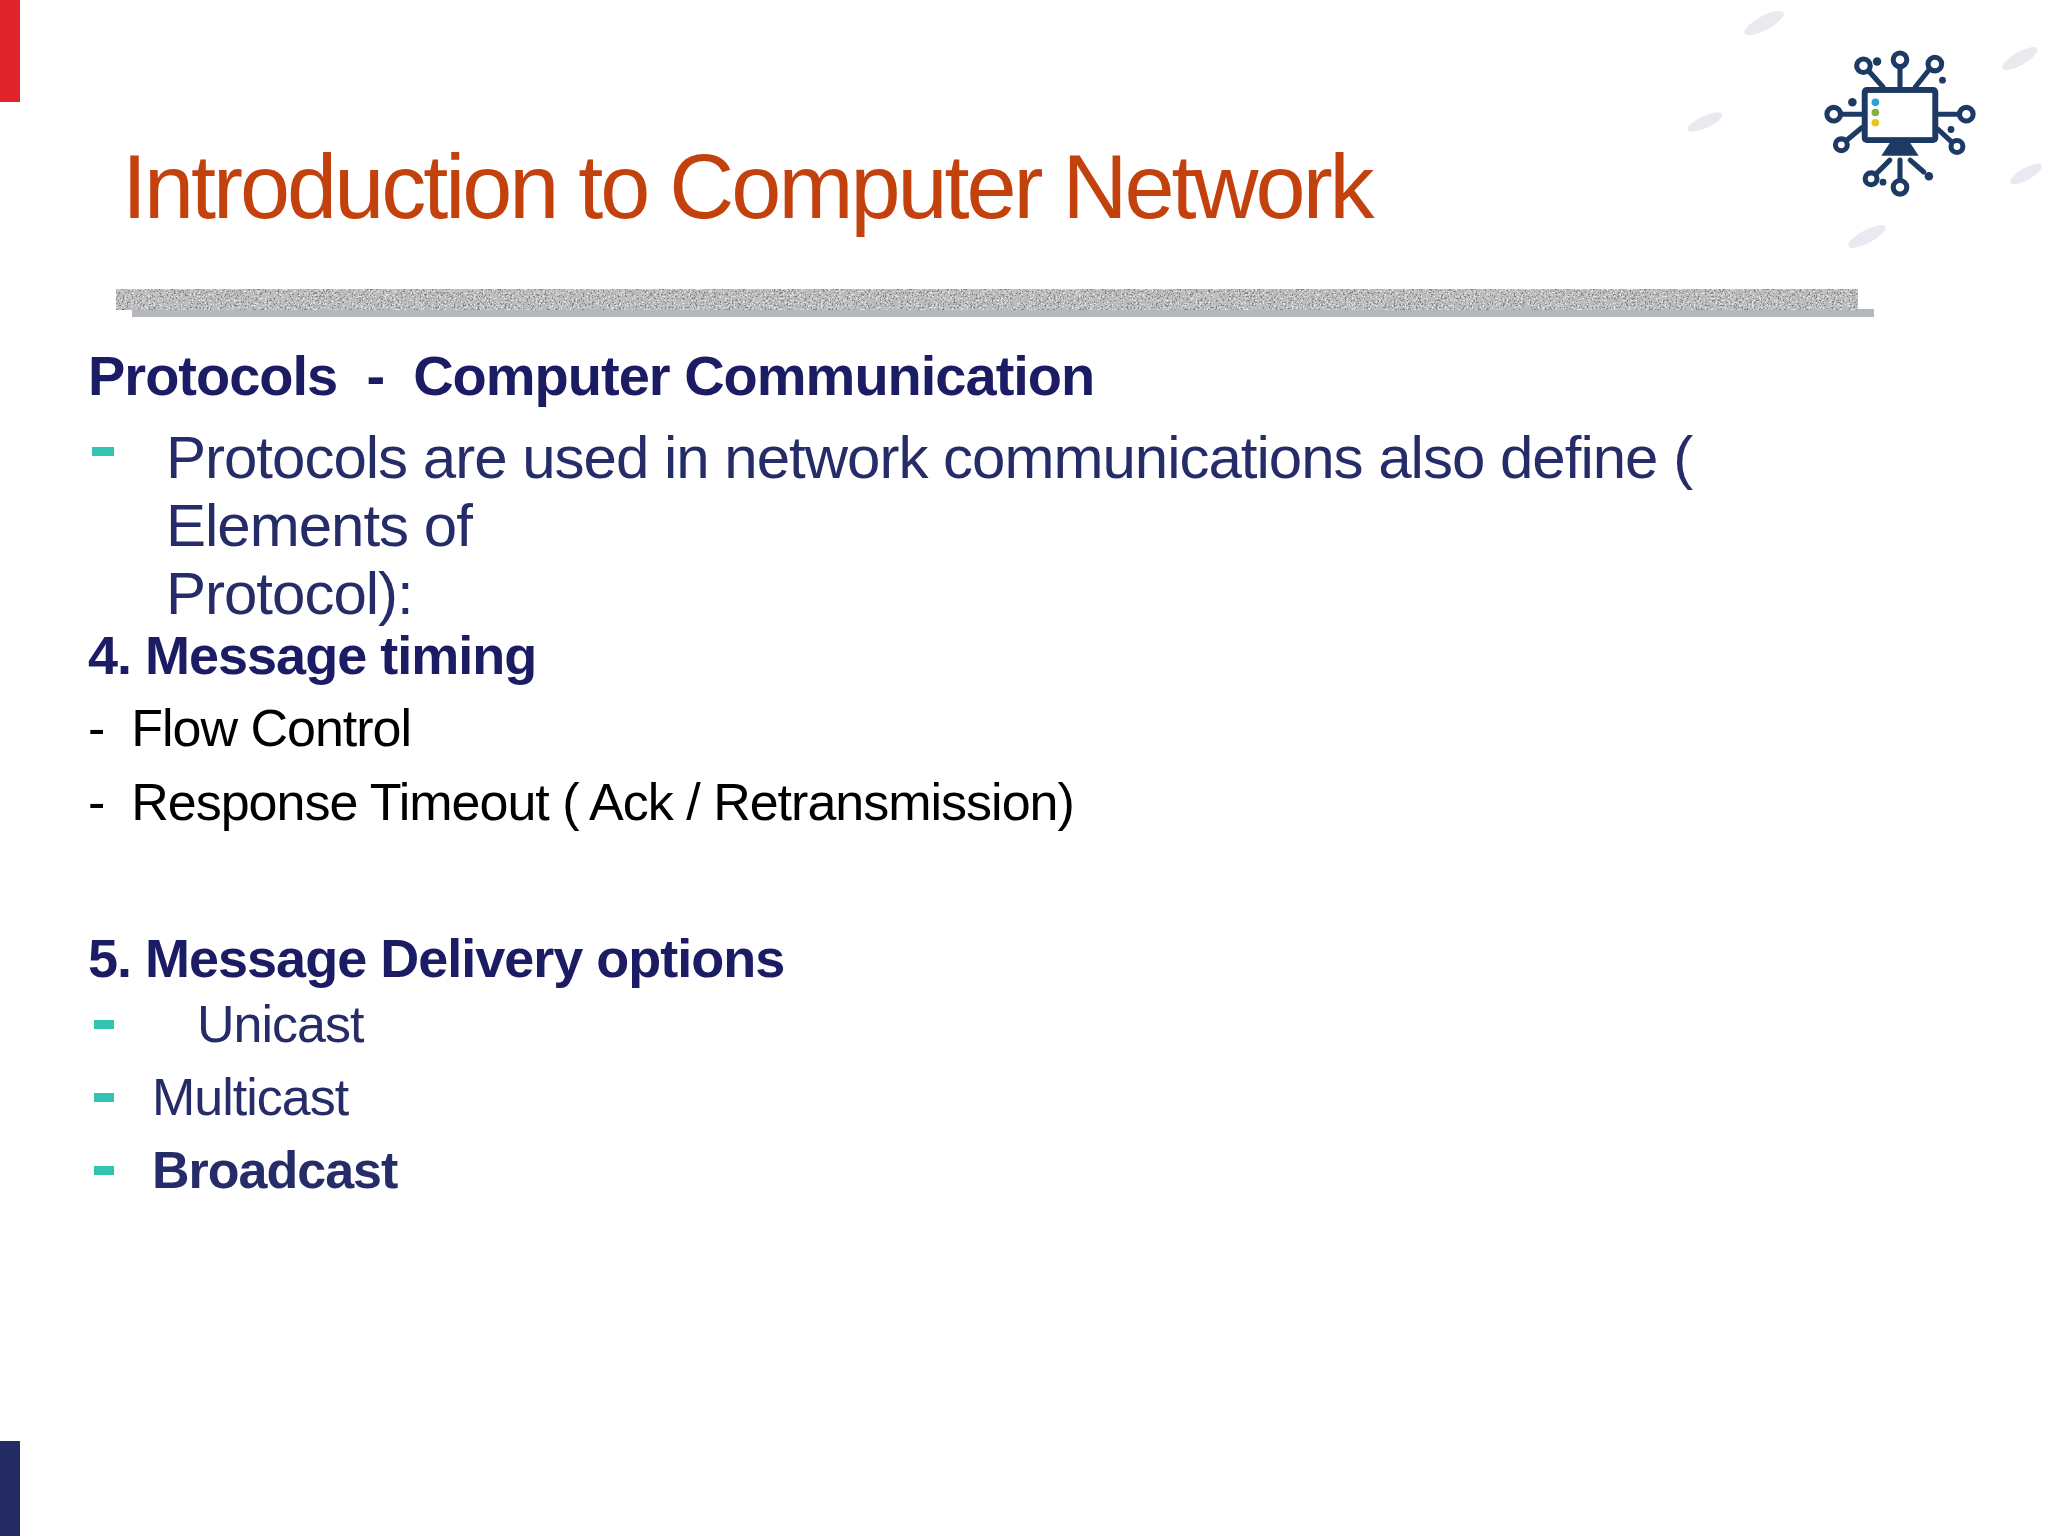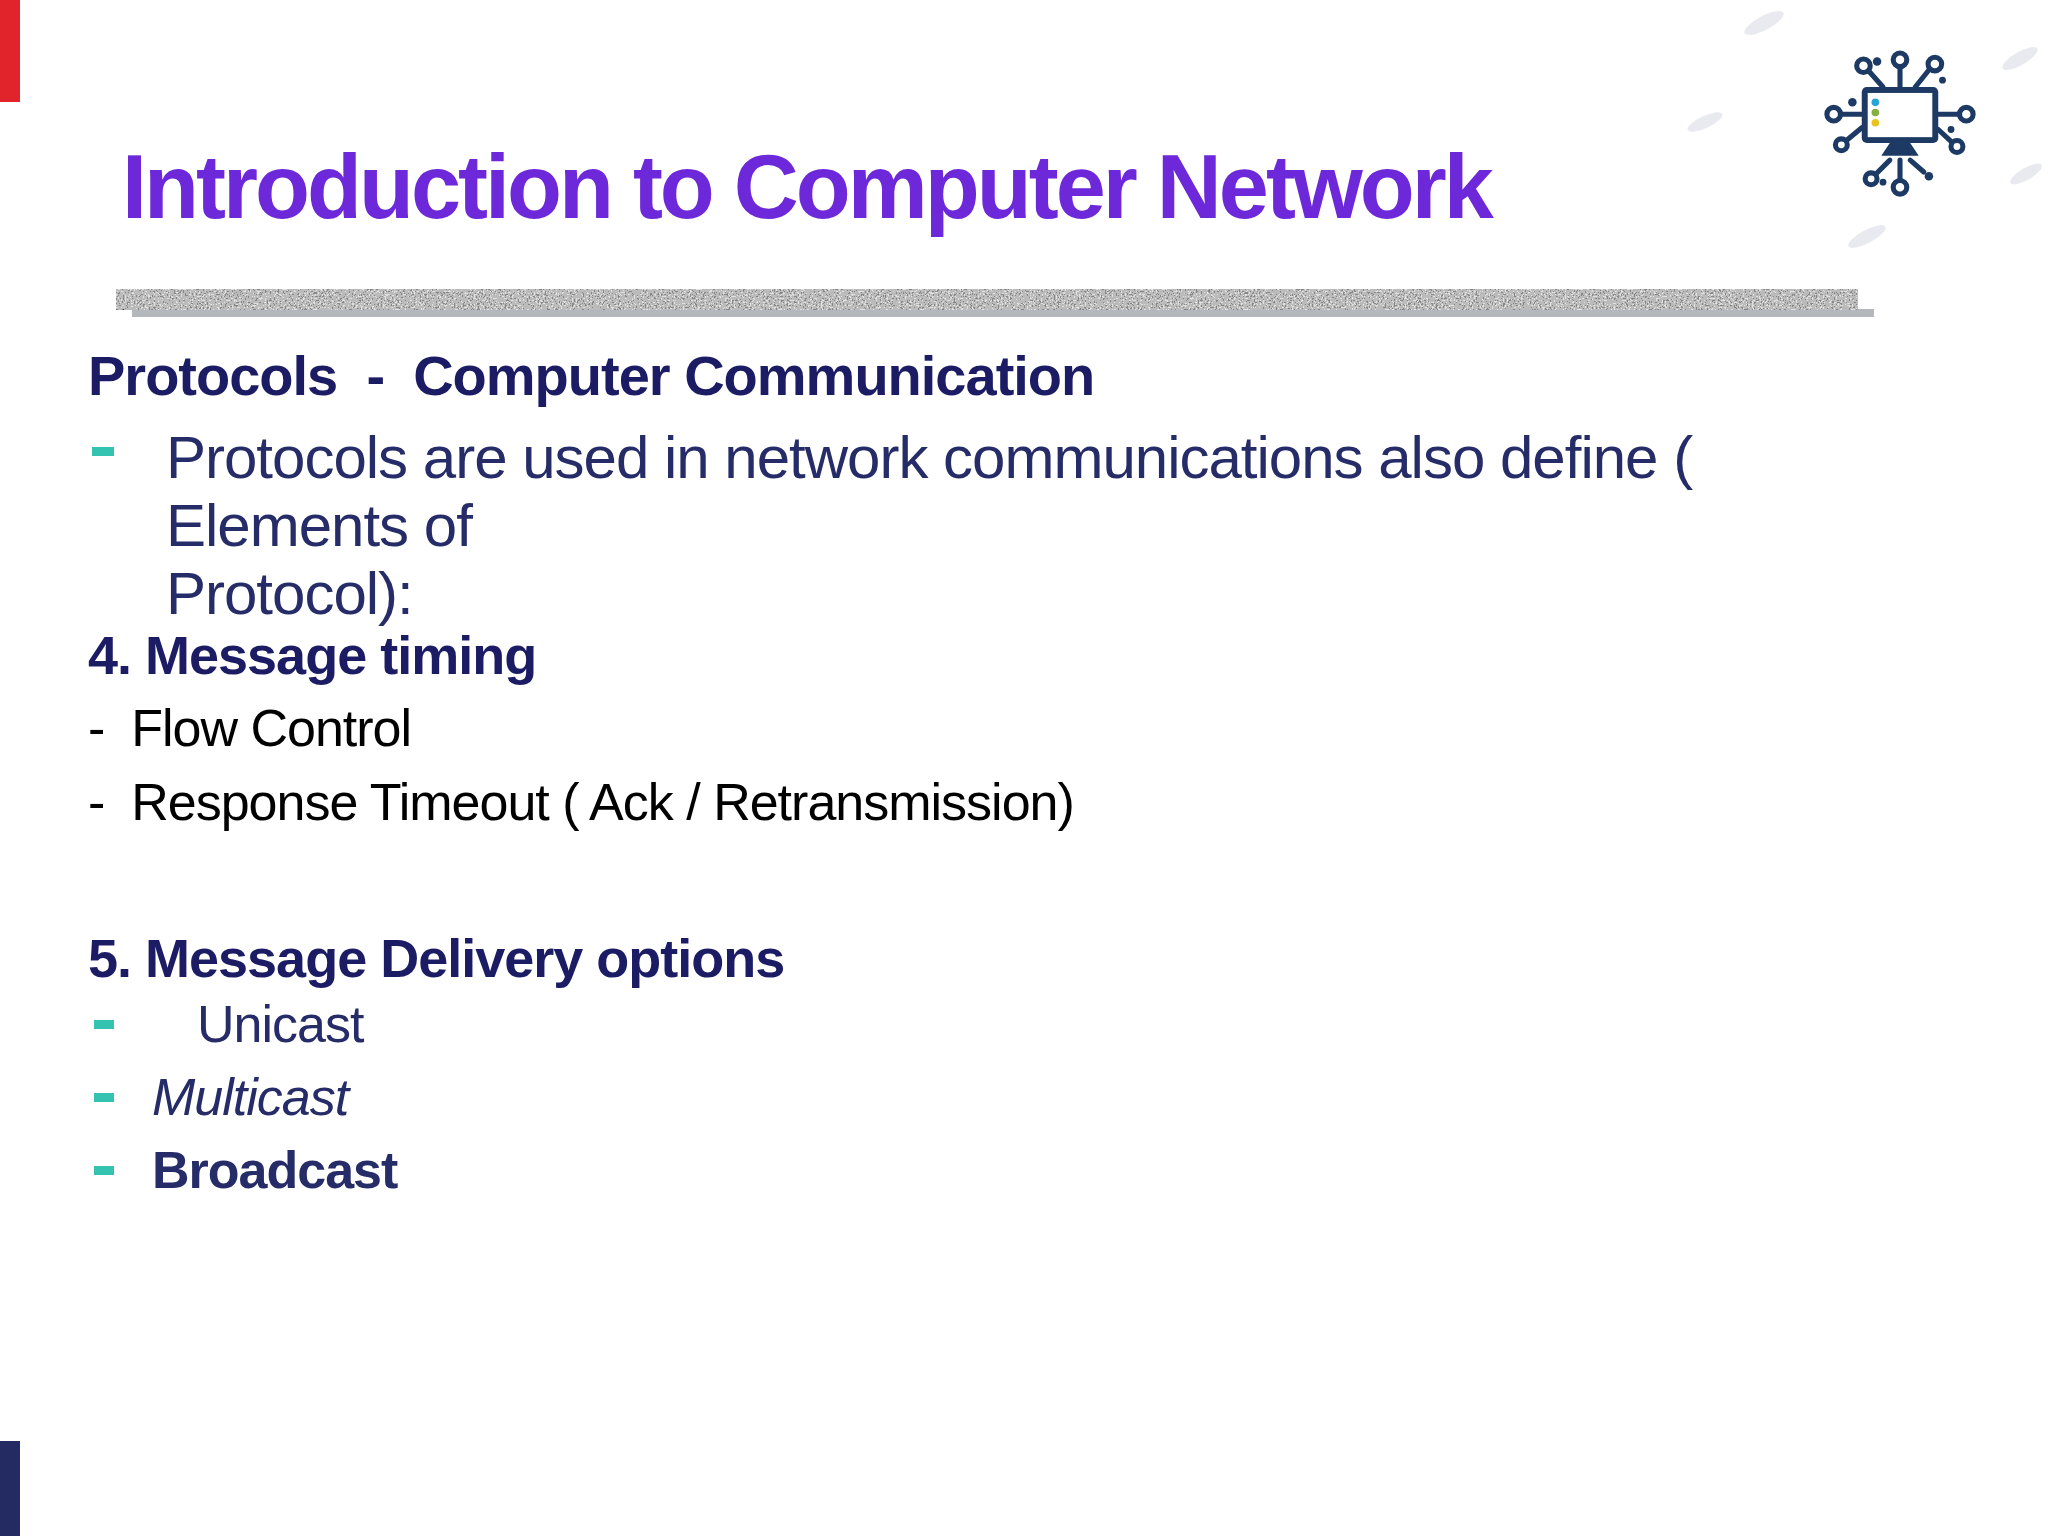--- a/index.html
+++ b/index.html
@@ -4,21 +4,21 @@
 <style>
   html,body{margin:0;padding:0;}
   body{width:2048px;height:1536px;position:relative;background:#ffffff;
        font-family:"Liberation Sans", sans-serif;overflow:hidden;}
   .abs{position:absolute;}
 
   .accent-bar-top{left:0;top:0;width:20px;height:102px;background:#e1232b;}
   .accent-bar-bottom{left:0;top:1441px;width:20px;height:95px;background:#242b63;}
 
   .slide-title{left:122px;top:140px;width:1500px;
-    font-size:90px;font-weight:700;letter-spacing:-3px;color:#6d28d9;
+    font-size:90px;font-weight:400;letter-spacing:-3px;color:#c2410c;
     white-space:pre;line-height:1.05;}
 
   .divider-shadow{left:132px;top:309px;width:1742px;height:8px;background:#b4b7bb;}
   .divider-noise{left:116px;top:289px;width:1742px;height:21px;overflow:hidden;}
 
   .network-icon{left:1815px;top:36px;width:170px;height:170px;}
 
   .smudge{background:rgba(198,200,212,0.38);border-radius:50%;}
 
   .section-heading{left:88px;top:348px;font-size:56px;font-weight:700;
@@ -38,21 +38,21 @@
   .dash-line.l1{top:702px;}
   .dash-line.l2{top:776px;}
 
   .option-dash{left:94px;width:20px;height:9px;background:#34c3b1;}
   .option-dash.d1{top:1020px;}
   .option-dash.d2{top:1093px;}
   .option-dash.d3{top:1166px;}
   .option-label{left:152px;font-size:52px;color:#262c68;letter-spacing:-1px;
     white-space:pre;line-height:1.0;}
   .option-label.o1{top:998px;margin-left:45px;}
-  .option-label.o2{top:1071px;font-style:italic;}
+  .option-label.o2{top:1071px;}
   .option-label.o3{top:1144px;font-weight:bold;}
 </style>
 </head>
 <body>
 
 <div class="abs accent-bar-top"></div>
 <div class="abs accent-bar-bottom"></div>
 
 <div class="abs slide-title">Introduction to Computer Network</div>
 

